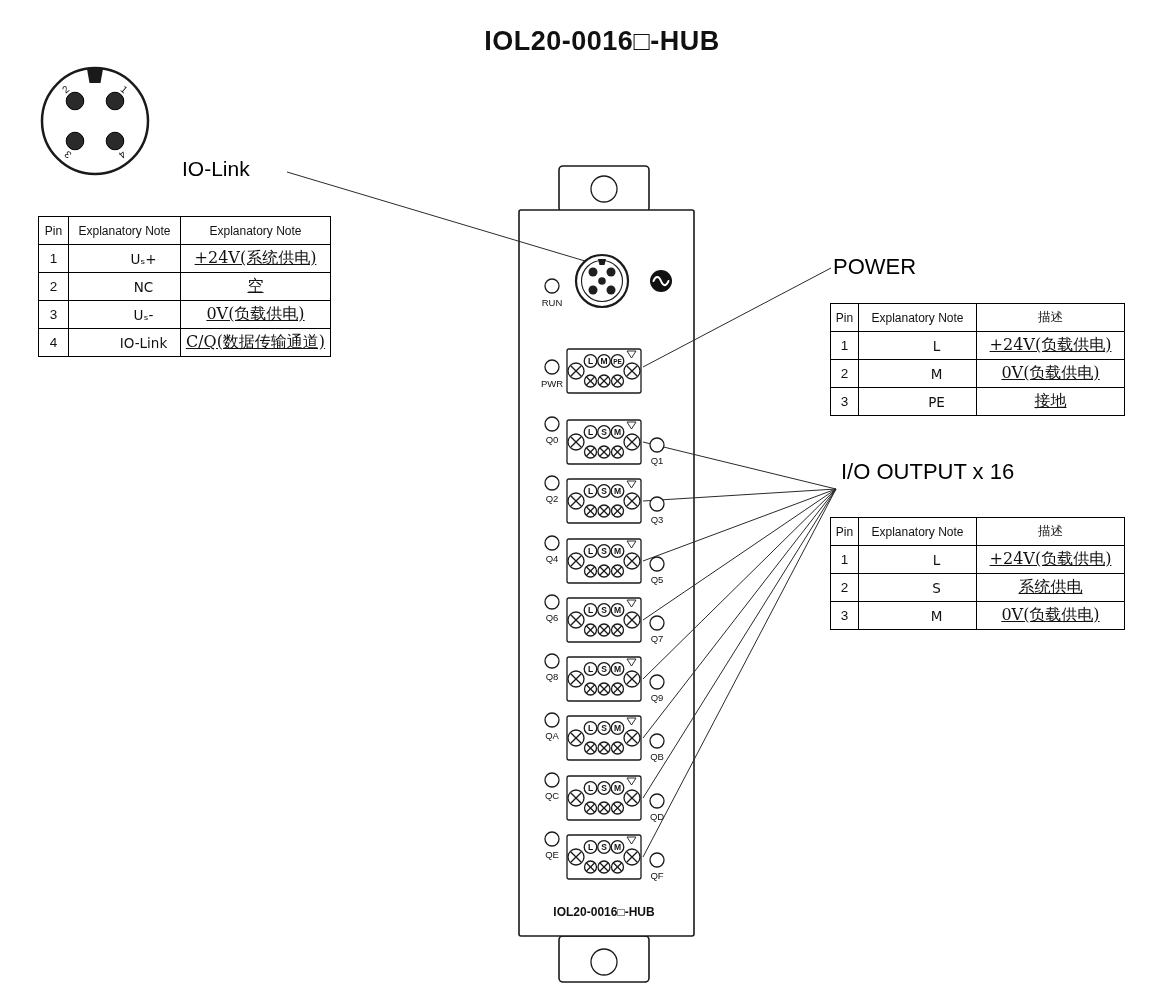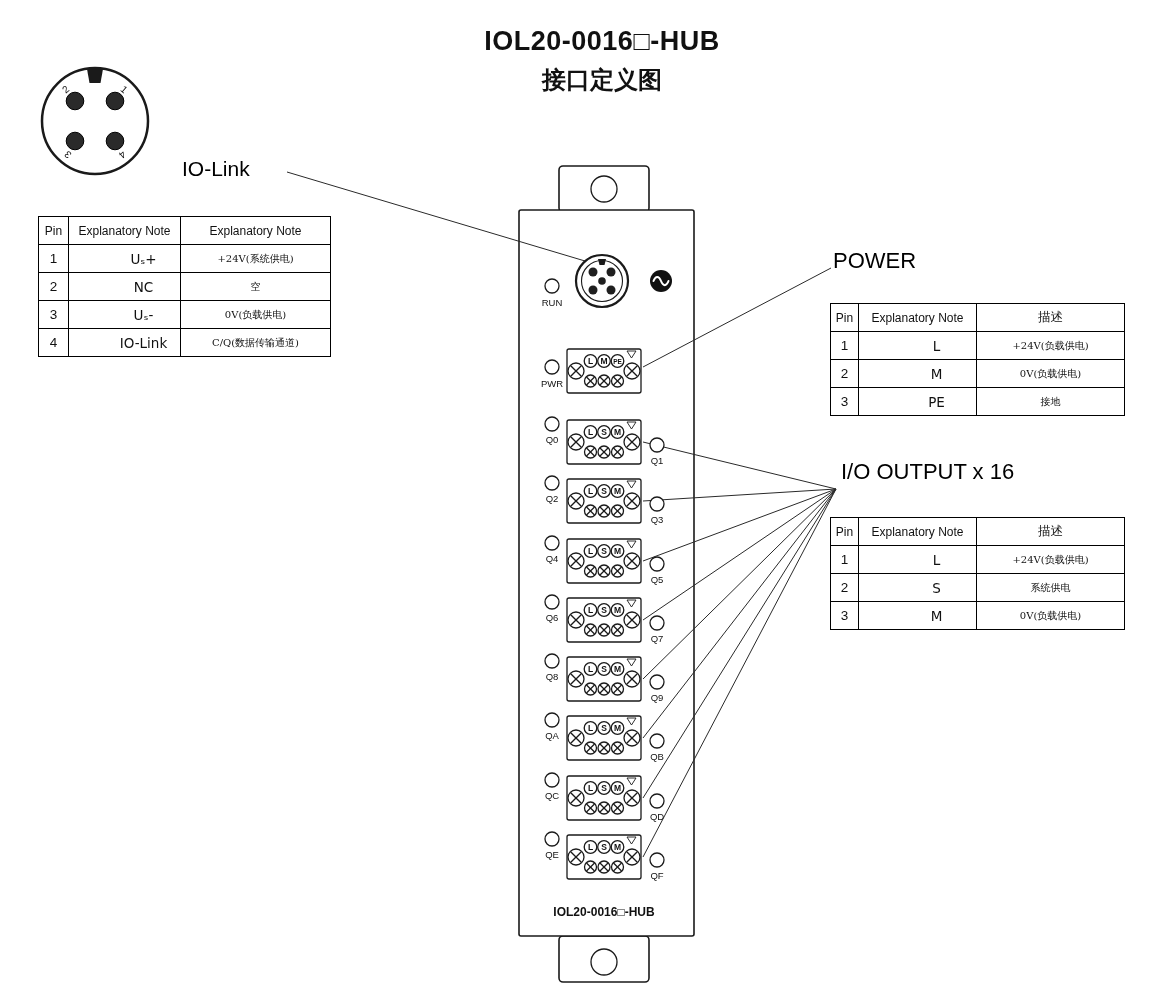--- a/index.html
+++ b/index.html
@@ -7,30 +7,30 @@
   body { font-family:"Liberation Sans", sans-serif; color:#111; }
   .canvas { position:relative; width:1159px; height:1006px; background:#fff; overflow:hidden; }
   .overlay { position:absolute; left:0; top:0; z-index:0; }
 
   .title { position:absolute; left:352px; top:26px; width:500px; text-align:center; z-index:2; }
   .title .t1 { font-size:27px; font-weight:bold; letter-spacing:.5px; }
   .title .t2 { font-size:24px; font-weight:bold; margin-top:7px; }
 
   .flabel { position:absolute; font-size:22px; color:#000; z-index:2; white-space:nowrap; }
   .iolink-label { left:182px; top:157px; font-size:21px; }
-  .power-label  { left:833px; top:248px; }
+  .power-label  { left:833px; top:254px; }
   .io-label     { left:841px; top:459px; }
 
   .tbl { position:absolute; border-collapse:collapse; table-layout:fixed; background:#fff; z-index:2; }
   .tbl th, .tbl td { border:1px solid #000; text-align:center; vertical-align:middle; height:28px; padding:0 2px; overflow:hidden; }
   .tbl th { font-size:12px; font-weight:normal; }
   .tbl th.zh { font-family:"DejaVu Serif","Liberation Serif",serif; font-size:12.5px;margin-left:40px; }
   td.pin  { font-size:13.5px; }
   td.note { font-size:13.5px; font-family:"DejaVu Sans","Liberation Sans",sans-serif;padding-left:40px; }
-  td.desc { font-size:10px; font-family:"DejaVu Serif","Liberation Serif",serif; }
+  td.desc { font-size:16px; font-family:"DejaVu Serif","Liberation Serif",serif;text-decoration:underline; }
 
   .ln   { stroke:#1a1a1a; stroke-width:1.3; }
   .lnb  { stroke:#1a1a1a; stroke-width:1.6; }
   .wire { stroke:#2a2a2a; stroke-width:1; }
   text  { font-family:"Liberation Sans", sans-serif; }
   .chlabel    { font-size:9.5px; text-anchor:middle; fill:#111; }
   .pinletter  { font-size:8.5px; font-weight:600; text-anchor:middle; fill:#111; }
   .pinletter2 { font-size:6.5px; font-weight:600; text-anchor:middle; fill:#111; }
   .modellabel { font-size:12px; font-weight:600; text-anchor:middle; fill:#111; }
   .numlabel   { font-size:10px; text-anchor:middle; fill:#111; }
@@ -190,21 +190,20 @@
         <circle cx="657" cy="860" r="7" fill="#fff" class="ln"></circle>
         <text x="657" y="879" class="chlabel">QF</text>
       </g>
 
       <text x="604" y="916" class="modellabel">IOL20-0016□-HUB</text>
     </g>
   </svg>
 
   <div class="title">
     <div class="t1">IOL20-0016□-HUB</div>
-    <div class="t2">接口定义图</div>
   </div>
 
   <div class="flabel iolink-label">IO-Link</div>
   <div class="flabel power-label">POWER</div>
   <div class="flabel io-label">I/O OUTPUT x 16</div>
 
   <table class="tbl" style="left:38px; top:216px; width:292px;">
     <colgroup>
         <col style="width:30px">
         <col style="width:112px">

